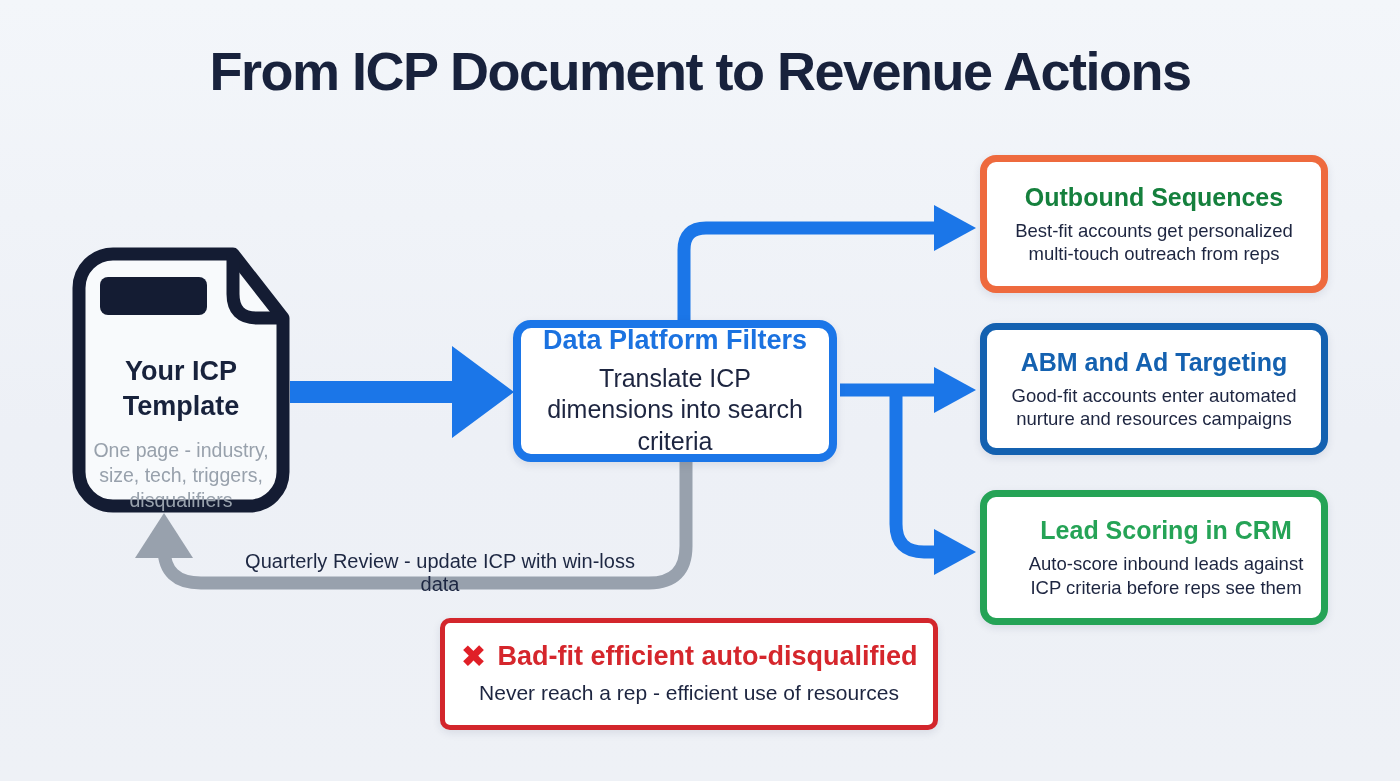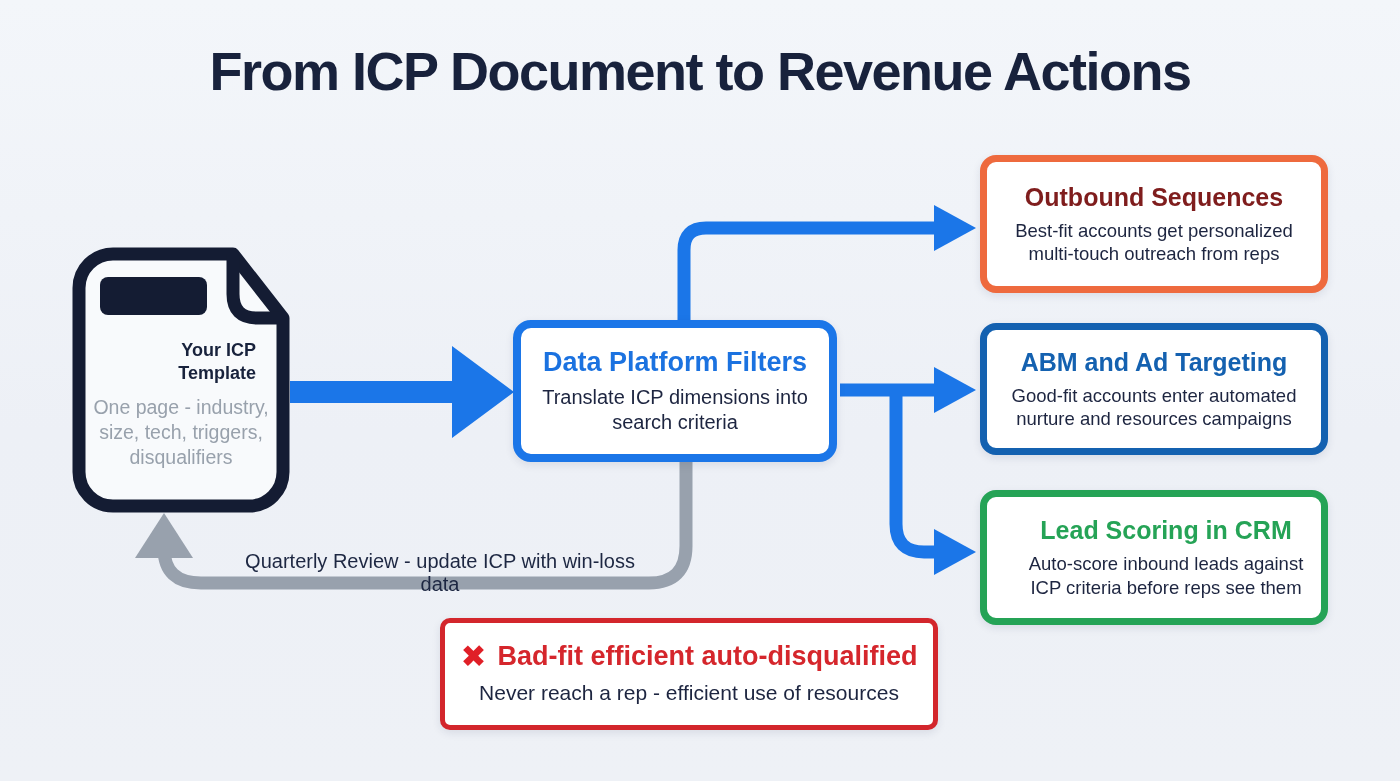--- a/index.html
+++ b/index.html
@@ -37,48 +37,47 @@
     left: 72px; top: 247px;
     width: 218px; height: 266px;
   }
   .doc svg { position: absolute; inset: 0; }
   .doc-text {
     position: absolute;
     top: 92px; left: 12px; right: 12px;
     text-align: center;
   }
   .doc-title {
-    font-size: 18px;
+    font-size: 27px;
     font-weight: 700;
     line-height: 1.28;
     color: #18223c;
     max-width: 150px;
-    margin: 0 auto;
-    text-align: right;
+    margin: 15px auto;
   }
   .doc-sub {
     margin: 10px auto 16px;
     max-width: 185px;
     font-size: 19.5px;
     line-height: 1.28;
     color: #98a1ac;
   }
   
   .node {
     position: absolute;
     background: #ffffff;
     display: flex;
     flex-direction: column;
     align-items: center;
     justify-content: center;
     text-align: center;
     box-shadow: 0 3px 9px rgba(25, 40, 80, 0.10);
   }
   .node-sub {
-    font-size: 20px;
+    font-size: 25px;
     line-height: 1.26;
     color: #1d2540;
     margin-top: 7px;
   }
   .filter-box {
     left: 513px; top: 320px;
     width: 324px; height: 142px;
     border: 8px solid #1b76e8;
     border-radius: 18px;
   }
@@ -178,21 +177,21 @@
       <div class="doc-sub">One page - industry, size, tech, triggers, disqualifiers</div>
     </div>
   </div>
 
   <div class="node filter-box">
     <div class="filter-title">Data Platform Filters</div>
     <div class="node-sub">Translate ICP dimensions into search criteria</div>
   </div>
 
   <div class="node action-box box-outbound" style="border-color: rgb(238, 106, 62);">
-    <div class="action-title" style="color: #7f1d1d;">Outbound Sequences</div>
+    <div class="action-title" style="color: #15803d;">Outbound Sequences</div>
     <div class="node-sub">Best-fit accounts get personalized multi-touch outreach from reps</div>
   </div>
 
   <div class="node action-box box-abm" style="border-color: rgb(20, 97, 176);">
     <div class="action-title" style="color: rgb(20, 97, 176);">ABM and Ad Targeting</div>
     <div class="node-sub">Good-fit accounts enter automated nurture and resources campaigns</div>
   </div>
 
   <div class="node action-box box-lead" style="border-color: rgb(37, 163, 86); padding-left: 24px;">
     <div class="action-title" style="color: rgb(37, 163, 86);">Lead Scoring in CRM</div>

